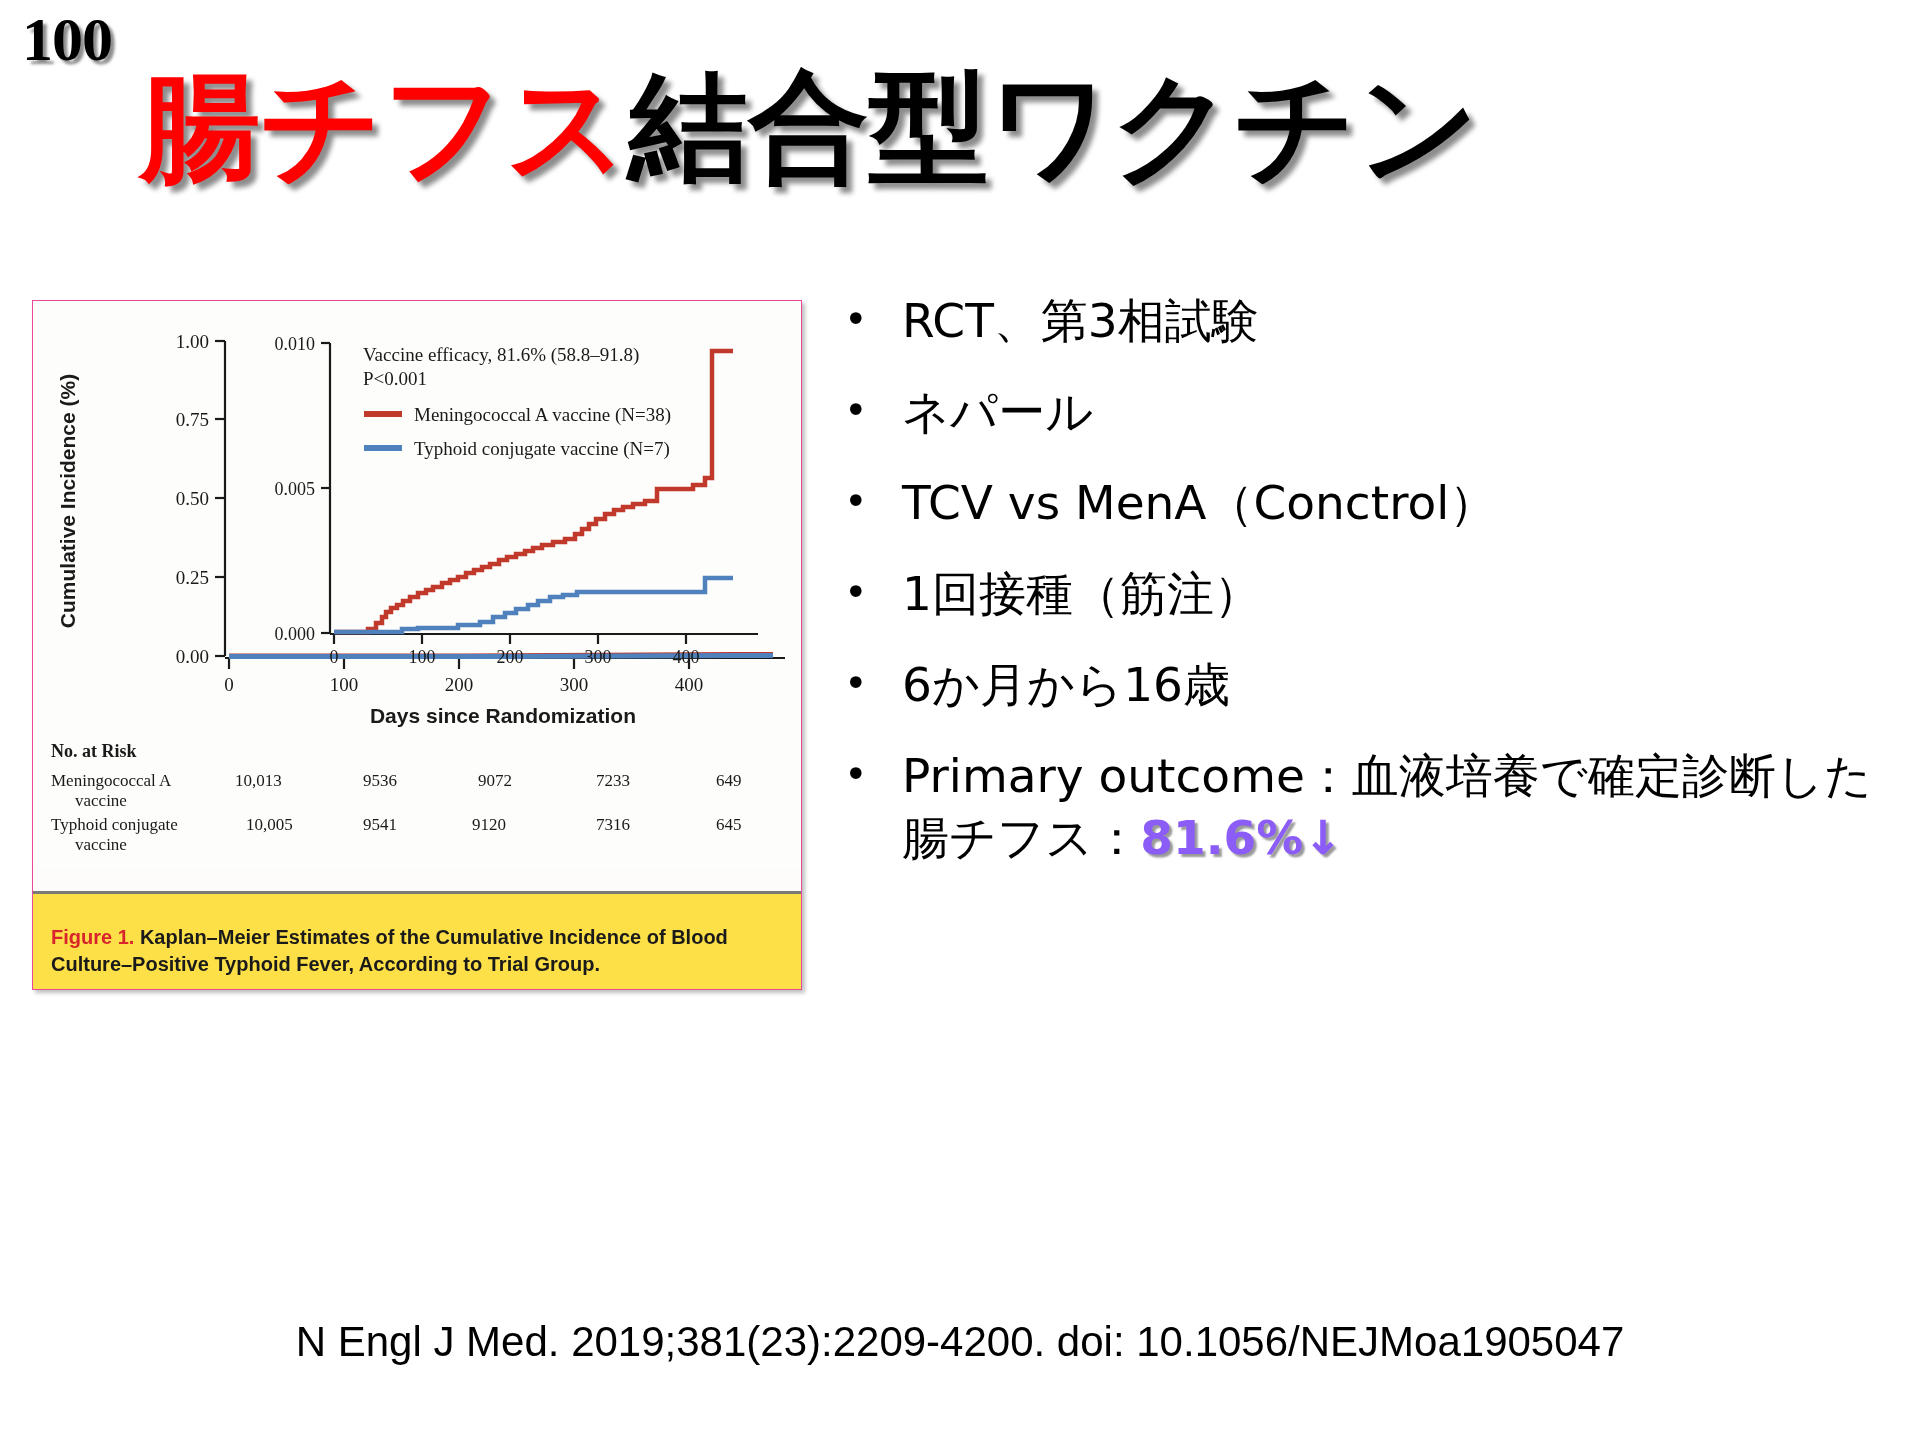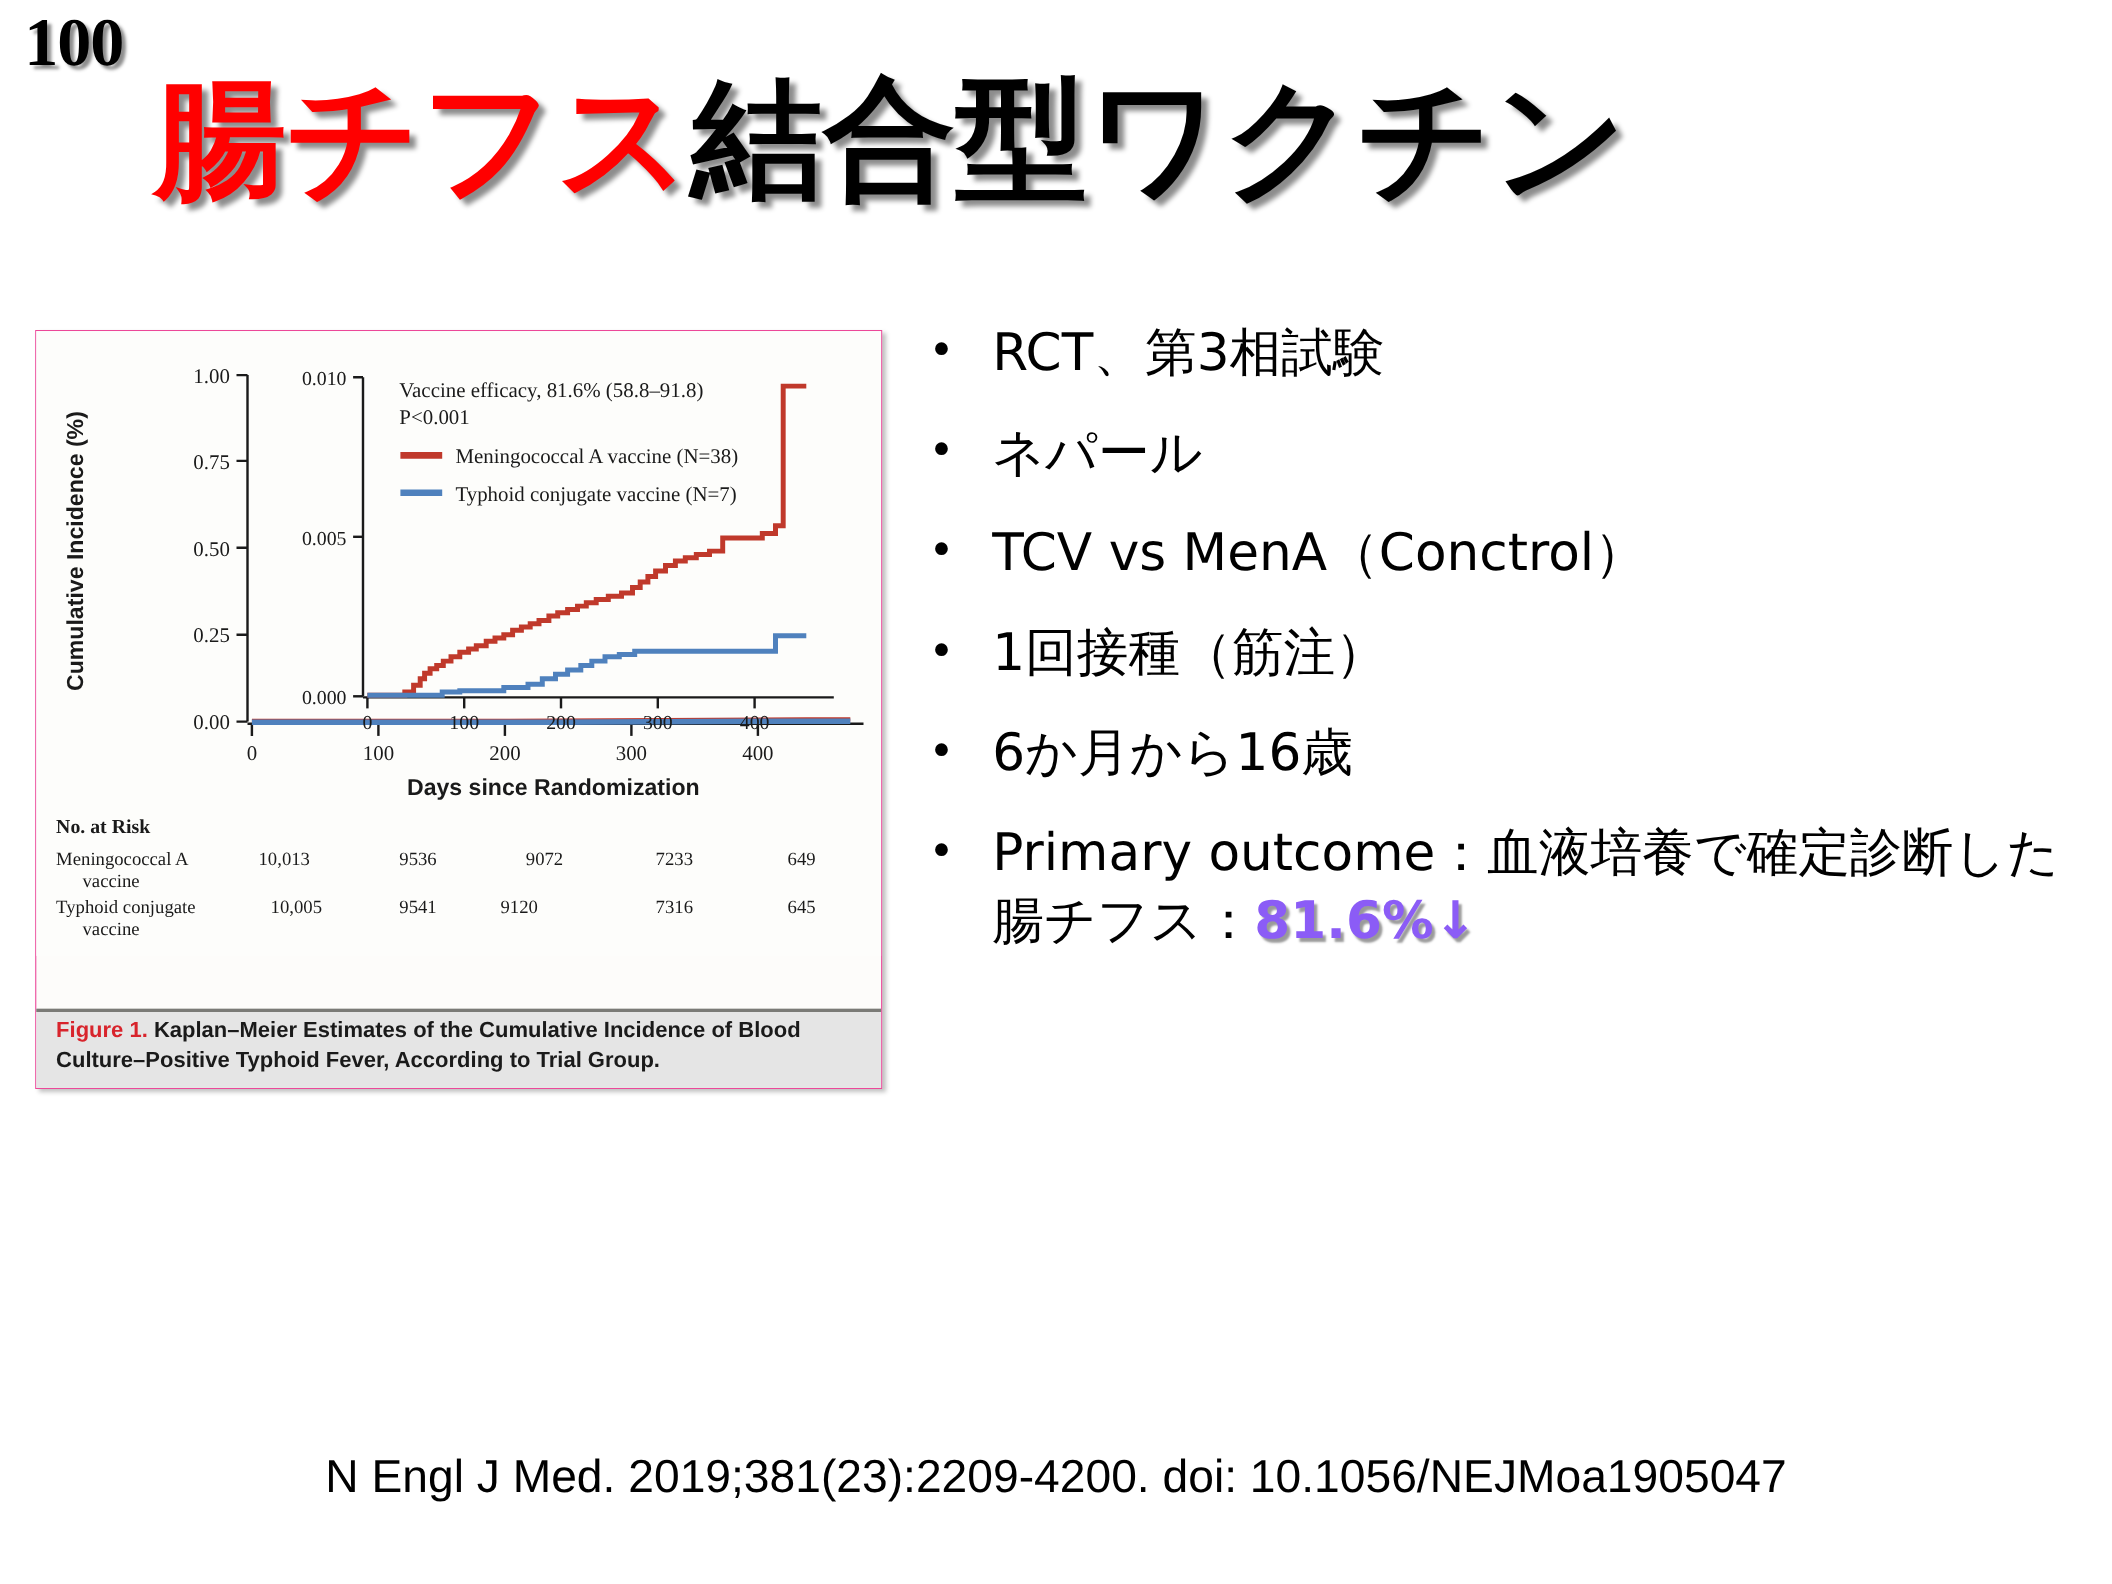--- a/index.html
+++ b/index.html
@@ -57,23 +57,23 @@
     font-weight:bold;font-size:18px;
   }
   .risk-row{position:absolute;left:18px;width:740px;}
   .risk-label{position:absolute;left:0;width:170px;}
   .risk-label .indent{display:block;padding-left:24px;}
   .risk-val{position:absolute;text-align:left;}
 
   .caption{
     position:absolute;left:0;bottom:0;width:100%;
     border-top:3px solid #7a7a76;
-    background:#e5e5e5;
+    background:#fde047;
     box-sizing:border-box;
-    padding:4px 18px 12px 18px;
+    padding:30px 18px 12px 18px;
     font-family:"Liberation Sans","DejaVu Sans",sans-serif;
   }
   .cap-head{
     font-size:20px;font-weight:bold;color:#1a1a1a;line-height:1.32;
   }
   .cap-head .figlabel{color:#d8242c;}
   .cap-body{
     margin-top:7px;
     font-size:19px;color:#3d3d3d;line-height:1.34;
   }
@@ -219,21 +219,21 @@
       <div class="risk-val" style="left:665px;">649</div>
     </div>
 
     <div class="risk-row" style="top:74px;">
       <div class="risk-label">
         <span>Typhoid conjugate</span>
         <span class="indent">vaccine</span>
       </div>
       <div class="risk-val" style="left:195px;">10,005</div>
       <div class="risk-val" style="left:312px;">9541</div>
-      <div class="risk-val" style="left:404px;">9120</div>
+      <div class="risk-val" style="left:421px;">9120</div>
       <div class="risk-val" style="left:545px;">7316</div>
       <div class="risk-val" style="left:665px;">645</div>
     </div>
   </div>
 
   <div class="caption">
     <div class="cap-head">
       <span class="figlabel">Figure 1.</span><span> Kaplan–Meier Estimates of the Cumulative Incidence of Blood Culture–Positive Typhoid Fever, According to Trial Group.</span>
     </div>
   </div>

